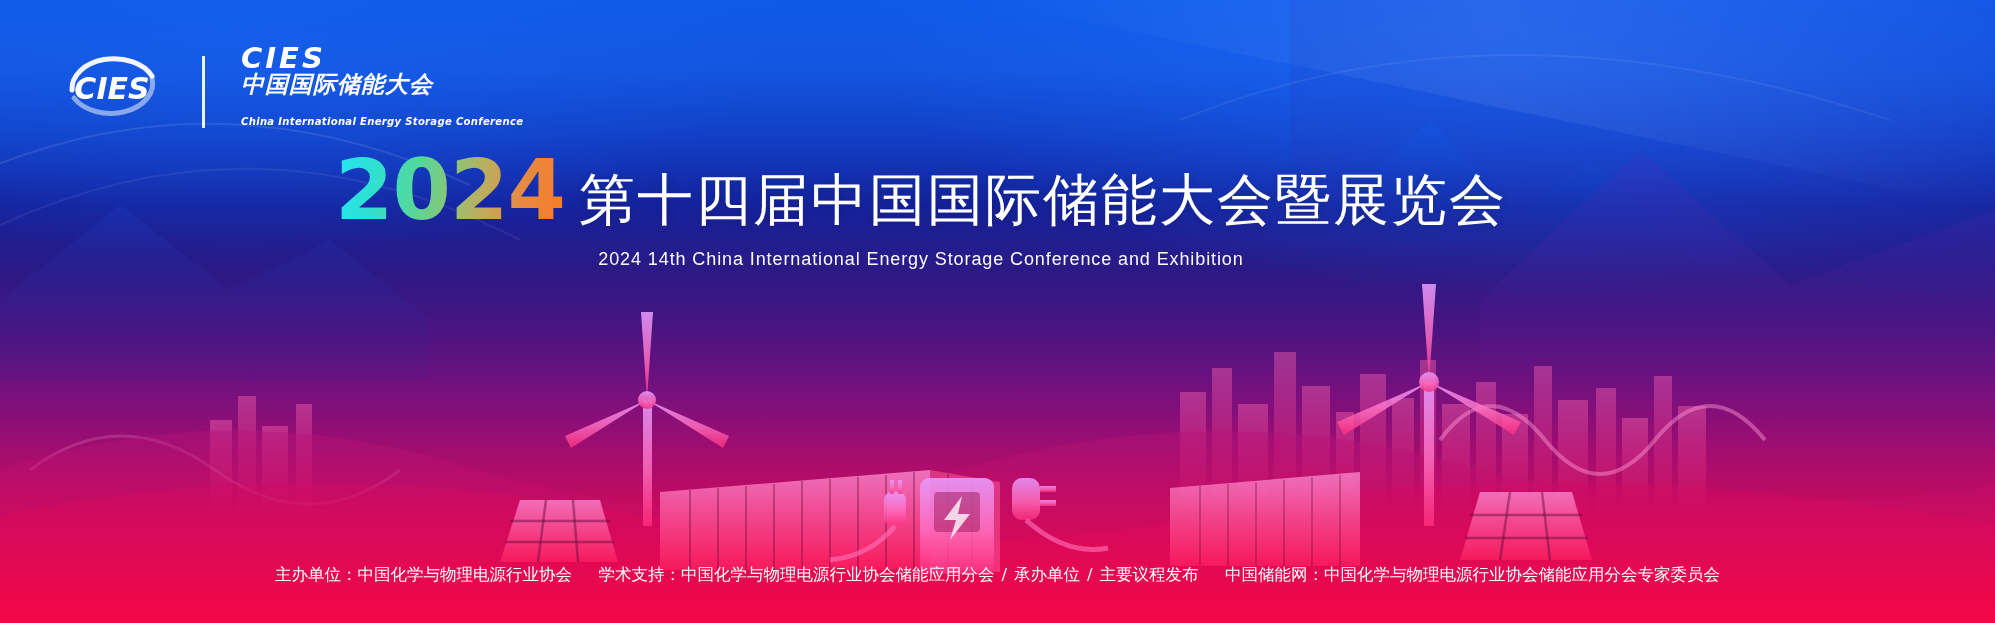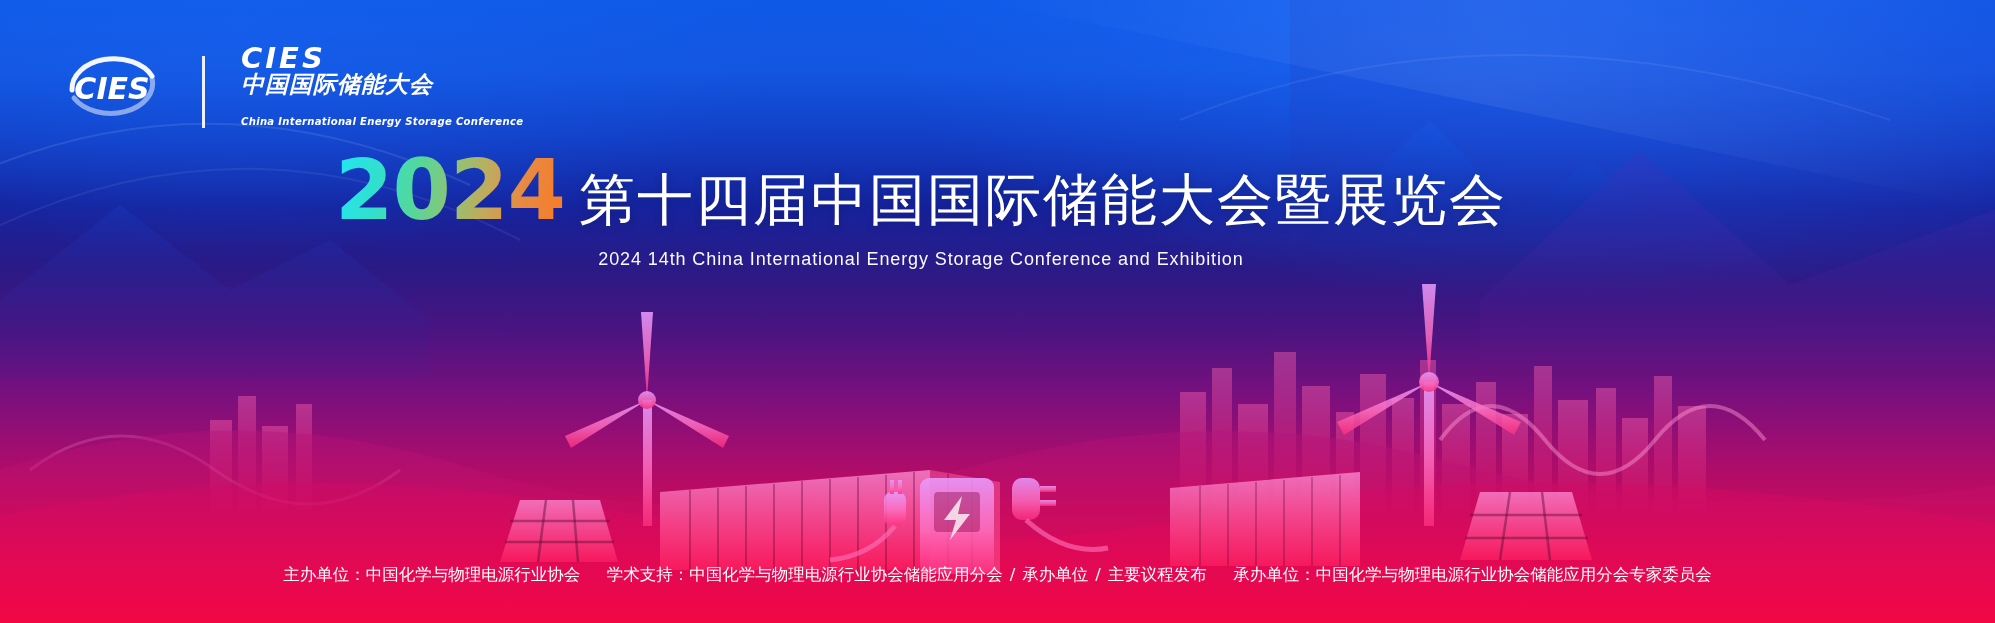--- a/index.html
+++ b/index.html
@@ -287,16 +287,16 @@
     </div>
     <div class="title-en">2024 14th China International Energy Storage Conference and Exhibition</div>
   </div>
 
 
   <div id="footer">
     <span class="lbl">主办单位：</span><span>中国化学与物理电源行业协会</span>
     <span class="sep"></span>
     <span class="lbl">学术支持：</span><span>中国化学与物理电源行业协会储能应用分会</span><span class="slash">/</span><span>承办单位</span><span class="slash">/</span><span>主要议程发布</span>
     <span class="sep"></span>
-    <span class="lbl">承办单位：</span><span>中国化学与物理电源行业协会储能应用分会专家委员会</span>
+    <span class="lbl">中国储能网：</span><span>中国化学与物理电源行业协会储能应用分会专家委员会</span>
   </div>
 
 </div>
 
 </body></html>

